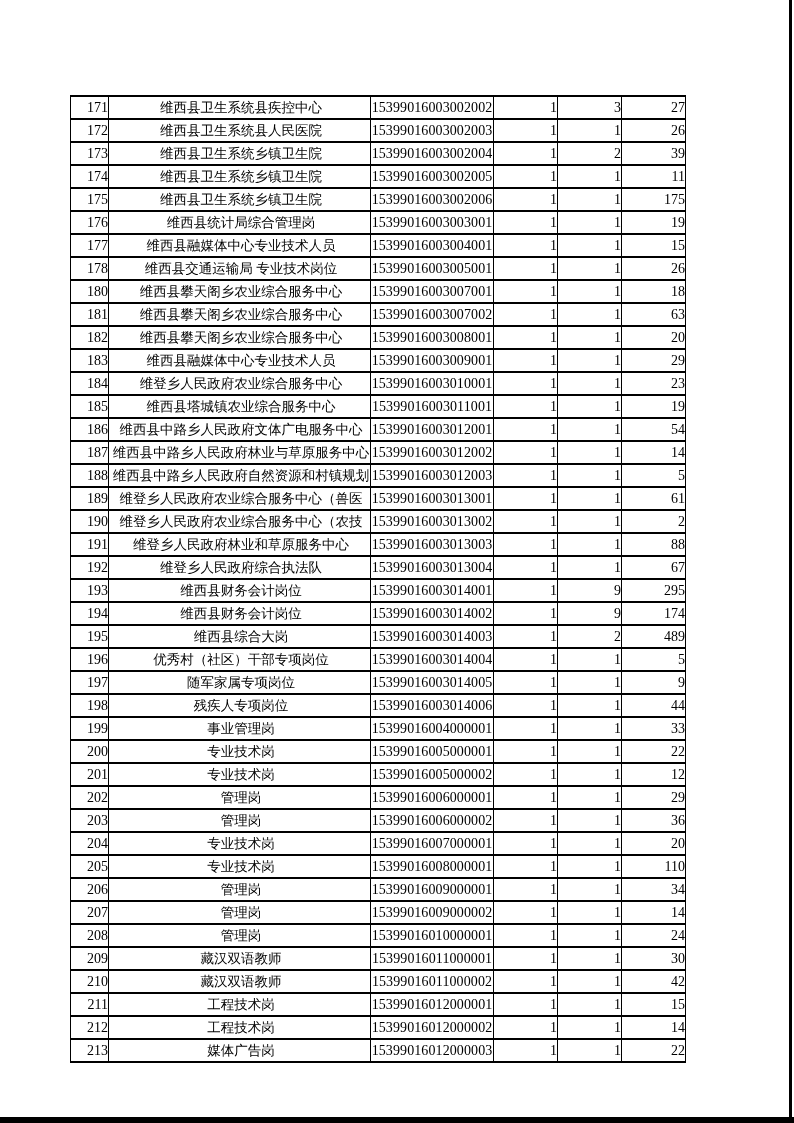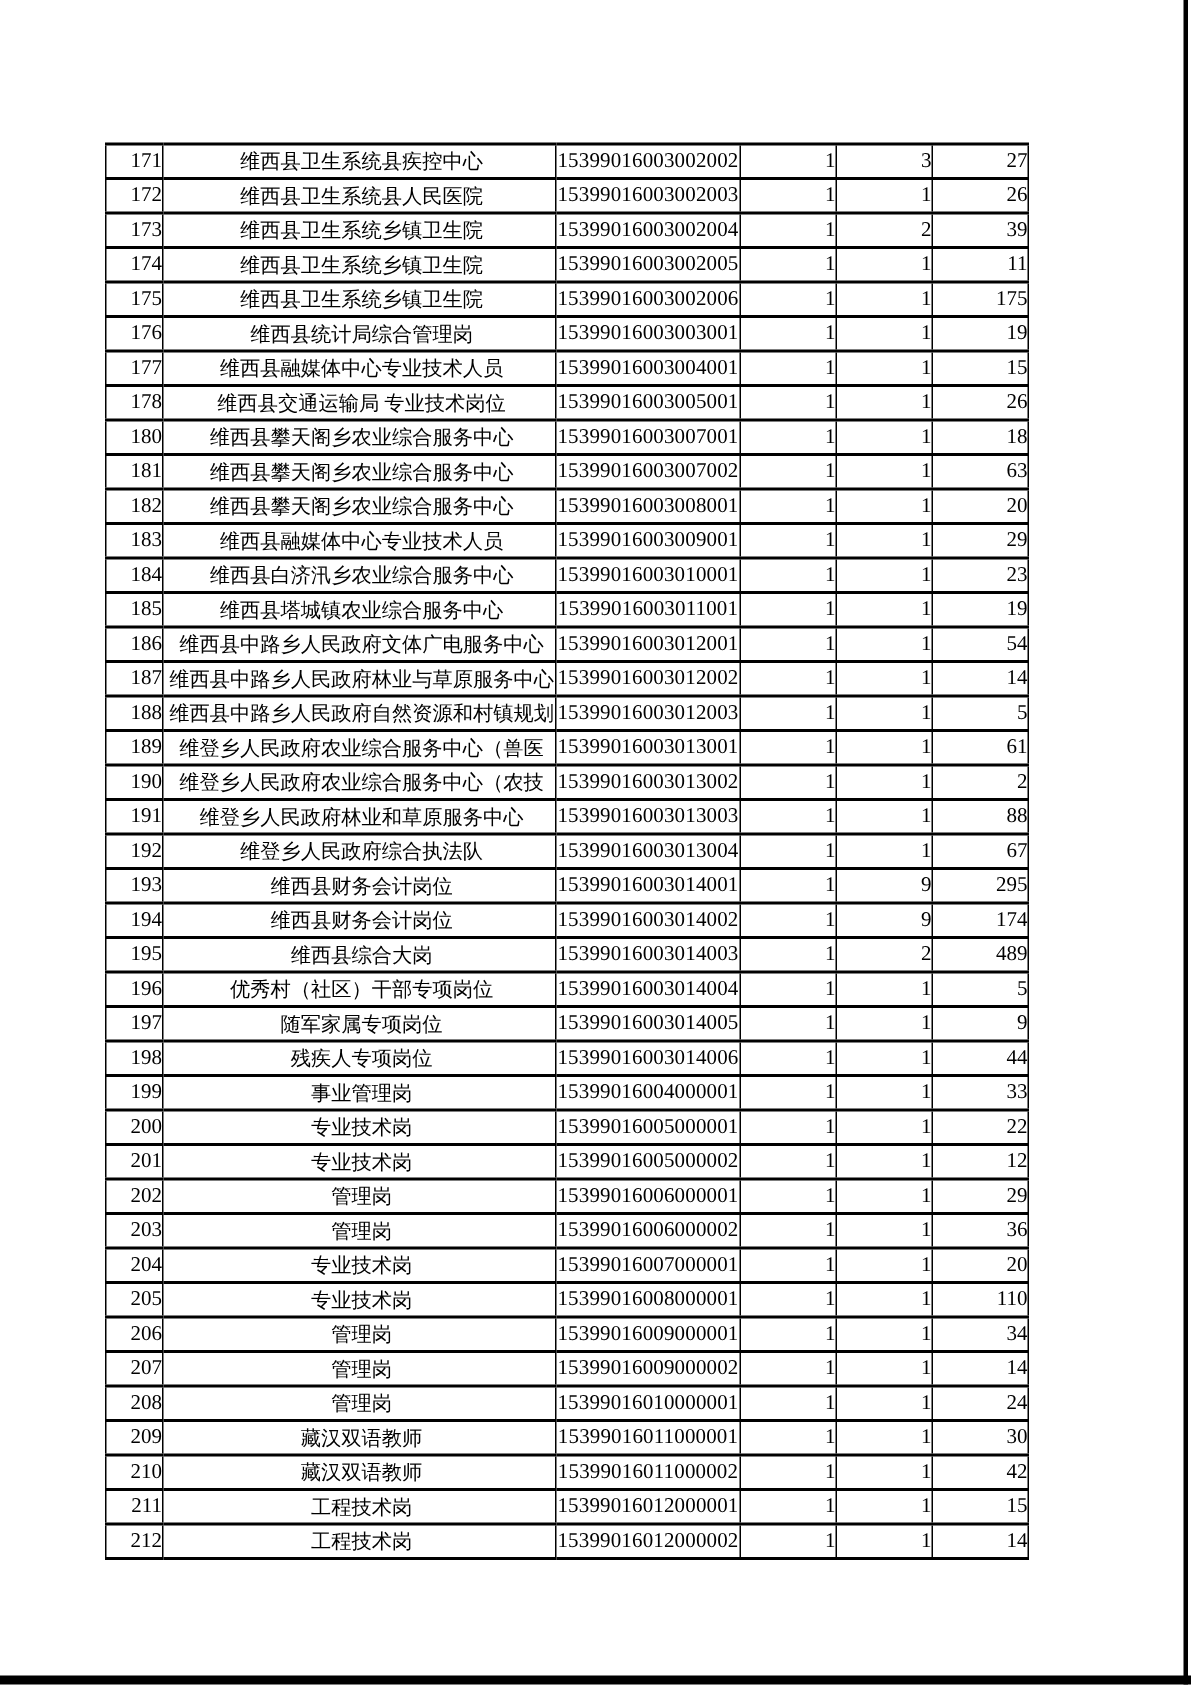--- a/index.html
+++ b/index.html
@@ -198,21 +198,21 @@
           <div class="clip">维西县融媒体中心专业技术人员</div>
         </td>
         <td class="c2">15399016003009001</td>
         <td class="c3">1</td>
         <td class="c4">1</td>
         <td class="c5">29</td>
       </tr>
       <tr>
         <td class="c0">184</td>
         <td class="c1">
-          <div class="clip">维西县白济汛乡农业综合服务中心</div>
+          <div class="clip">维登乡人民政府农业综合服务中心</div>
         </td>
         <td class="c2">15399016003010001</td>
         <td class="c3">1</td>
         <td class="c4">1</td>
         <td class="c5">23</td>
       </tr>
       <tr>
         <td class="c0">185</td>
         <td class="c1">
           <div class="clip">维西县塔城镇农业综合服务中心</div>
@@ -484,15 +484,25 @@
       </tr>
       <tr>
         <td class="c0">212</td>
         <td class="c1">
           <div class="clip">工程技术岗</div>
         </td>
         <td class="c2">15399016012000002</td>
         <td class="c3">1</td>
         <td class="c4">1</td>
         <td class="c5">14</td>
+      </tr>
+      <tr>
+        <td class="c0">213</td>
+        <td class="c1">
+          <div class="clip">媒体广告岗</div>
+        </td>
+        <td class="c2">15399016012000003</td>
+        <td class="c3">1</td>
+        <td class="c4">1</td>
+        <td class="c5">22</td>
       </tr>
     </tbody>
 </table>
 
 </body></html>

